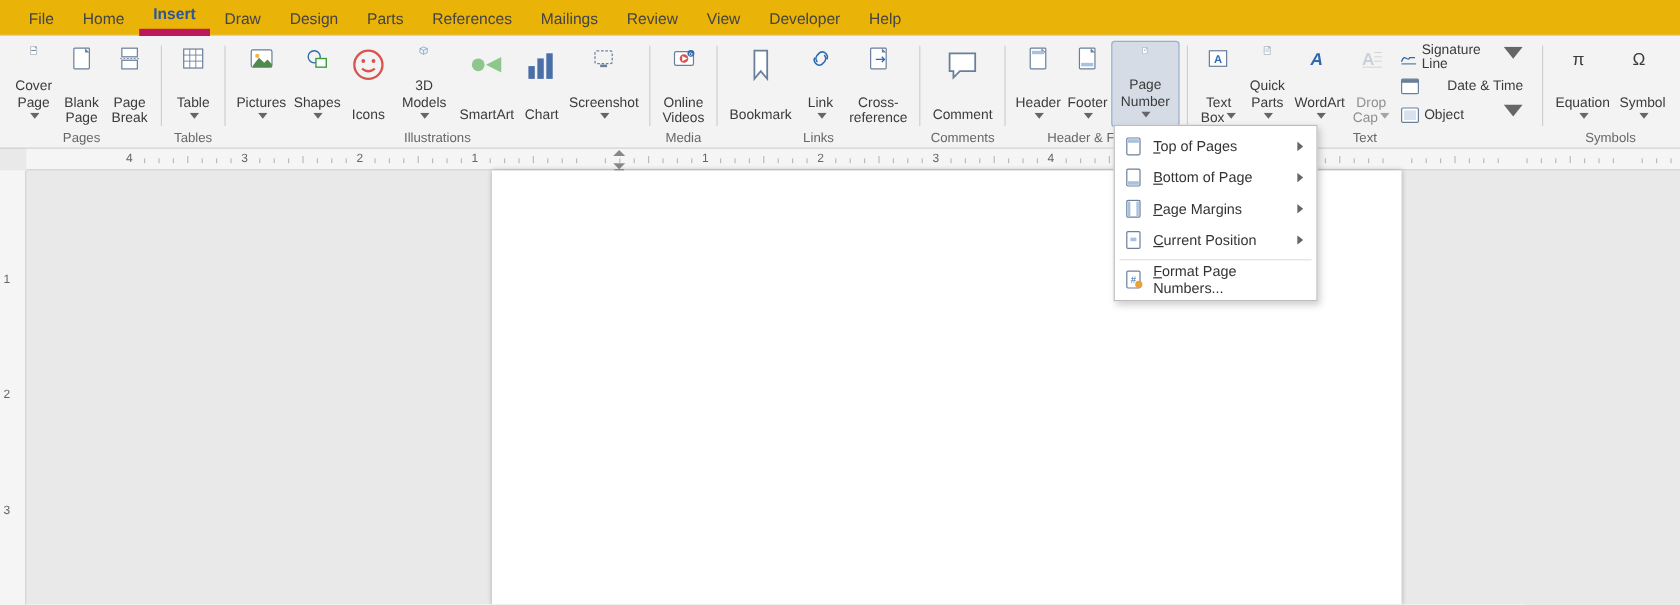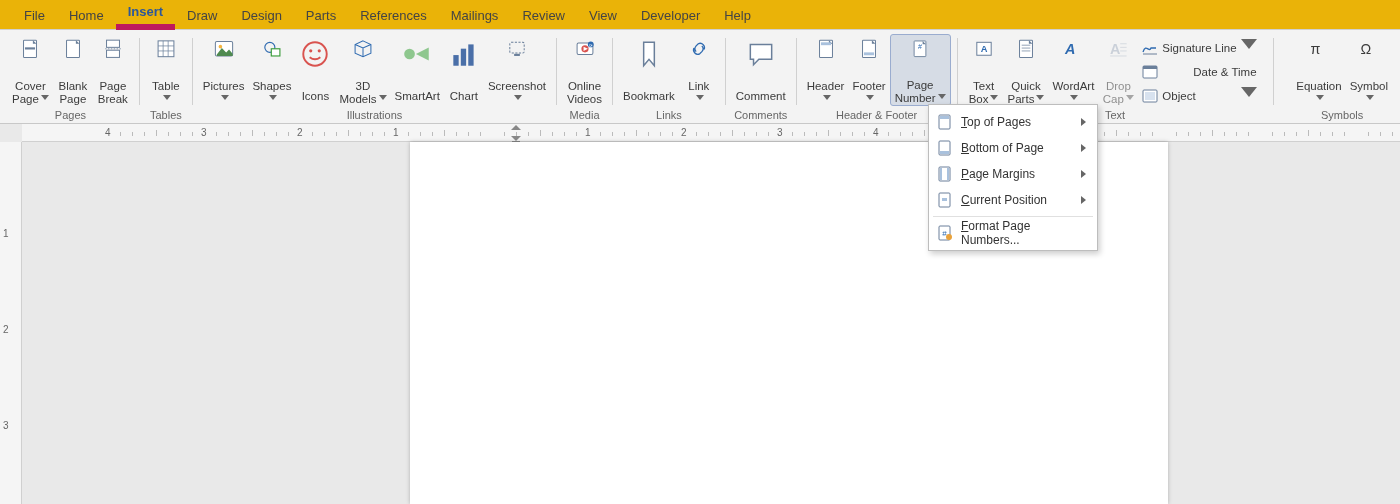--- a/index.html
+++ b/index.html
@@ -359,20 +359,26 @@
           </svg>
           <span class="lbl">Bookmark</span>
         </div>
       <div class="btn">
           <svg viewBox="0 0 30 30">
             <use href="#i-link"></use>
           </svg>
           <span class="lbl"><span>Link</span><br><span class="caret"><svg viewBox="0 0 8 8">
                 <use href="#i-caret"></use>
               </svg></span></span>
+        </div>
+      <div class="btn">
+          <svg viewBox="0 0 30 30">
+            <use href="#i-xref"></use>
+          </svg>
+          <span class="lbl two">Cross-<br>reference</span>
         </div>
     </div>
     <div class="group-label">Links</div>
   </div>
   <div class="divider"></div>
 
   <div class="group">
     <div class="group-row">
       <div class="btn">
           <svg viewBox="0 0 30 30">

